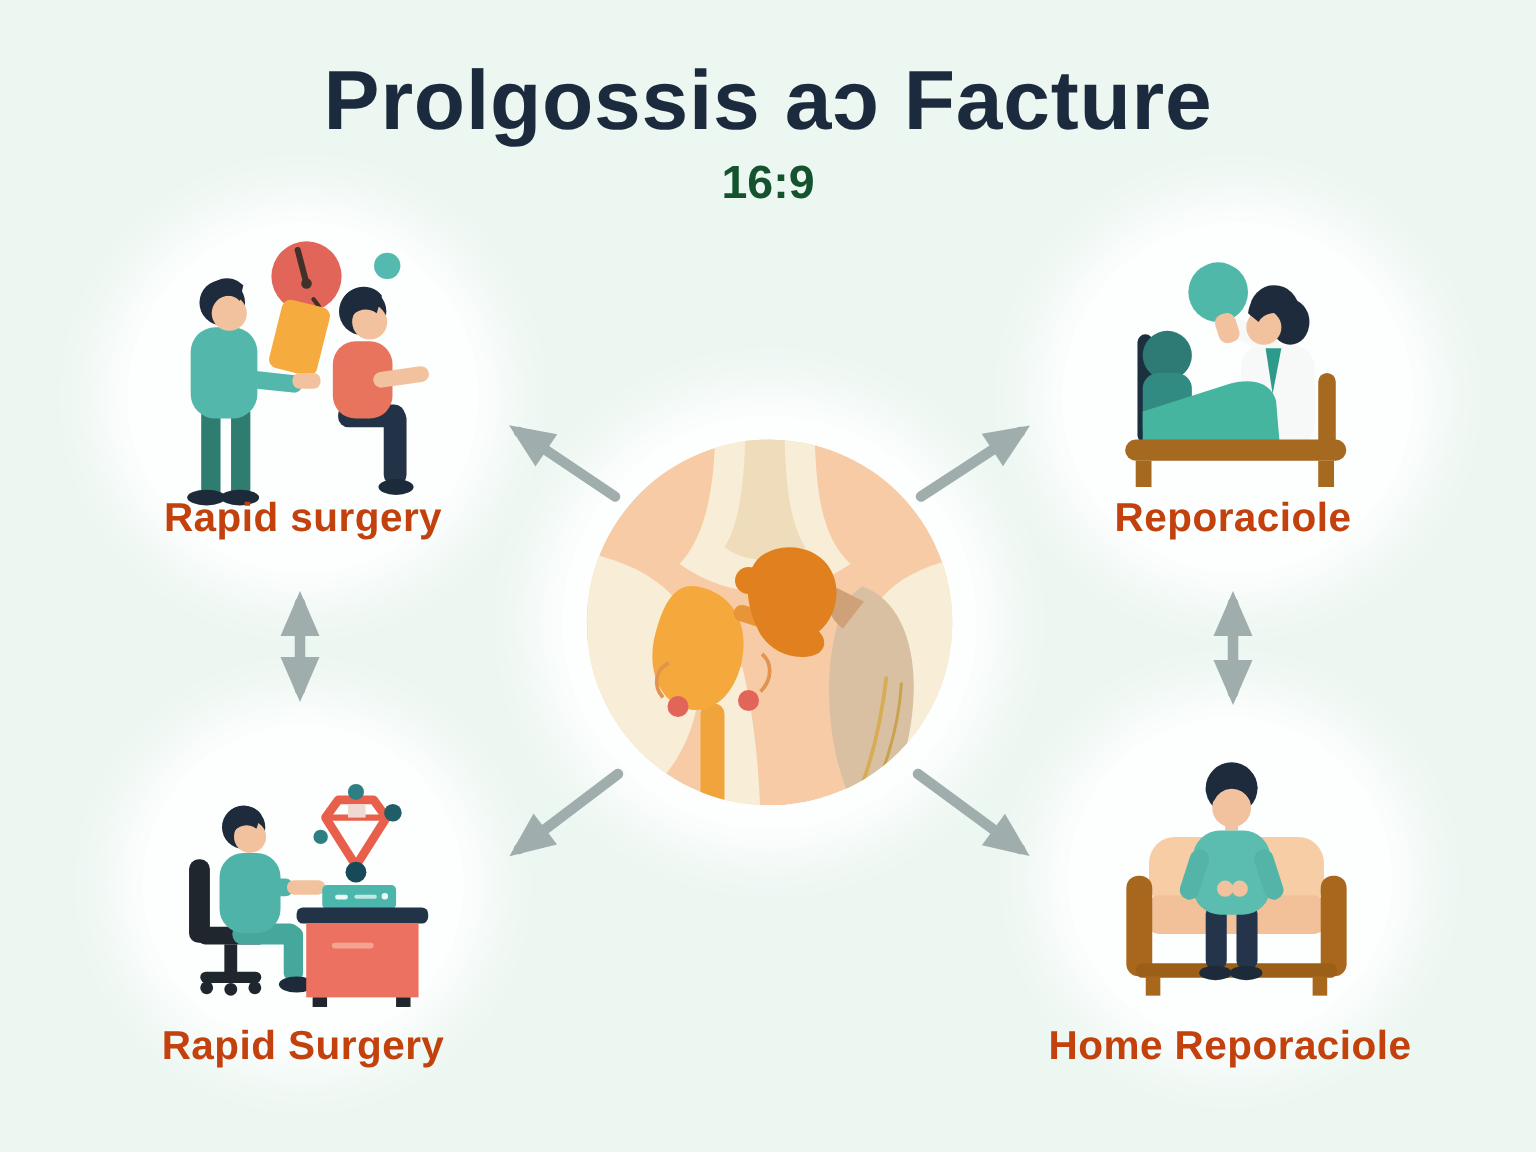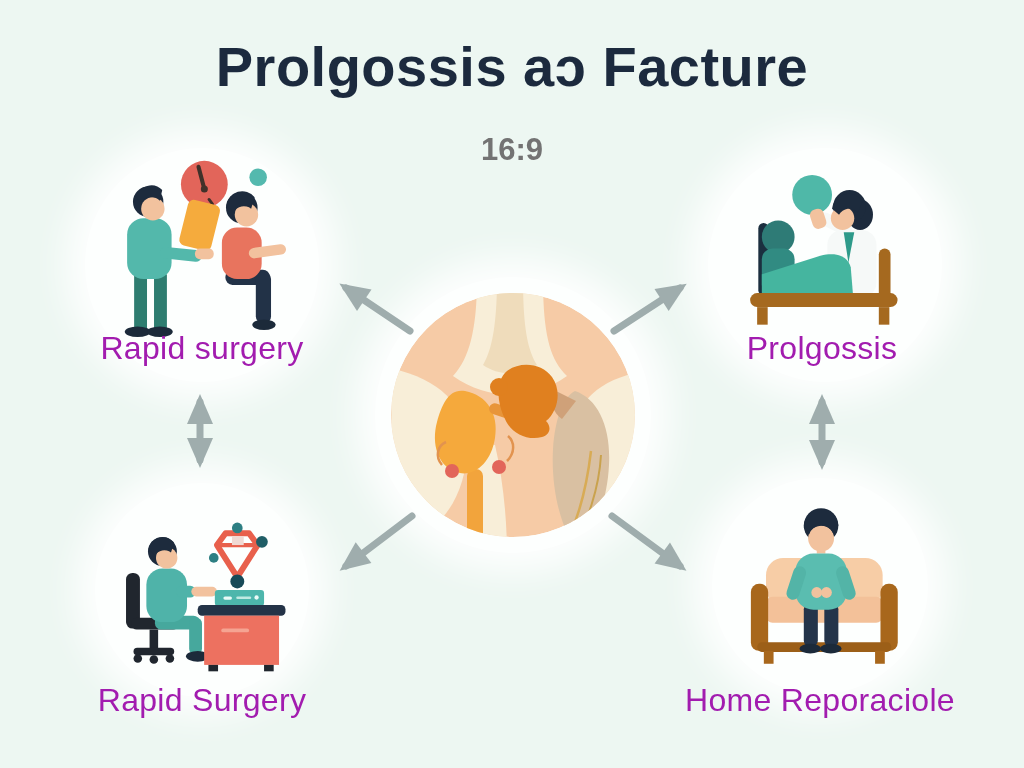--- a/index.html
+++ b/index.html
@@ -15,36 +15,35 @@
   .title {
     position: absolute; top: 34px; left: 0; width: 1024px;
     text-align: center;
     font-size: 56px; font-weight: 800; letter-spacing: 0.5px;
     color: #1c2a3e;
   }
   .subtitle {
     position: absolute; top: 104px; left: 0; width: 1024px;
     text-align: center;
     font-size: 31px; font-weight: 700;
-    color: #737373;
-    margin-top: 28px;
+    color: #14532d;
   }
 
   .node { position: absolute; z-index: 1; }
   .circle {
     position: absolute; border-radius: 50%;
     background: #fdfffe;
     box-shadow: 0 0 34px 20px rgba(255,255,255,0.88);
   }
   .circle svg { display: block; width: 100%; height: 100%; }
 
   .node-label {
     position: absolute; text-align: center; z-index: 2;
-    font-size: 32px; font-weight: 400; letter-spacing: 0.3px;
-    color: #a21caf; white-space: nowrap;
+    font-size: 27px; font-weight: 700; letter-spacing: 0.3px;
+    color: #c2410c; white-space: nowrap;
   }
 
   #arrows { position: absolute; inset: 0; z-index: 3; pointer-events: none; }
 
   
   #c-tl { left: 85px;  top: 148px; width: 234px; height: 234px; }
   #c-tr { left: 708px; top: 148px; width: 234px; height: 234px; }
   #c-bl { left: 95px;  top: 483px; width: 214px; height: 214px; }
   #c-br { left: 712px; top: 478px; width: 216px; height: 216px; }
   #c-ct { left: 375px; top: 277px; width: 276px; height: 276px; z-index: 1; }
@@ -130,21 +129,21 @@
         <path d="M46,108 L96,92 C112,88 120,94 122,102 L124,126 L46,126 Z" fill="#45b59f"></path>
 
         <g>
           <rect x="146" y="86" width="10" height="44" rx="5" fill="#a5691f"></rect>
           <rect x="36" y="124" width="126" height="12" rx="6" fill="#a5691f"></rect>
           <rect x="42" y="136" width="9" height="15" fill="#a5691f"></rect>
           <rect x="146" y="136" width="9" height="15" fill="#a5691f"></rect>
         </g>
       </svg>
     </div>
-    <div class="node-label" id="lbl-tr">Prolgossis</div>
+    <div class="node-label" id="lbl-tr">Reporaciole</div>
   </div>
 
   <div class="circle" id="c-ct">
     <svg viewBox="0 0 276 276">
       <defs>
         <clipPath id="ccl">
             <circle cx="138" cy="138" r="122"></circle>
           </clipPath>
       </defs>
       <g clip-path="url(#ccl)">

